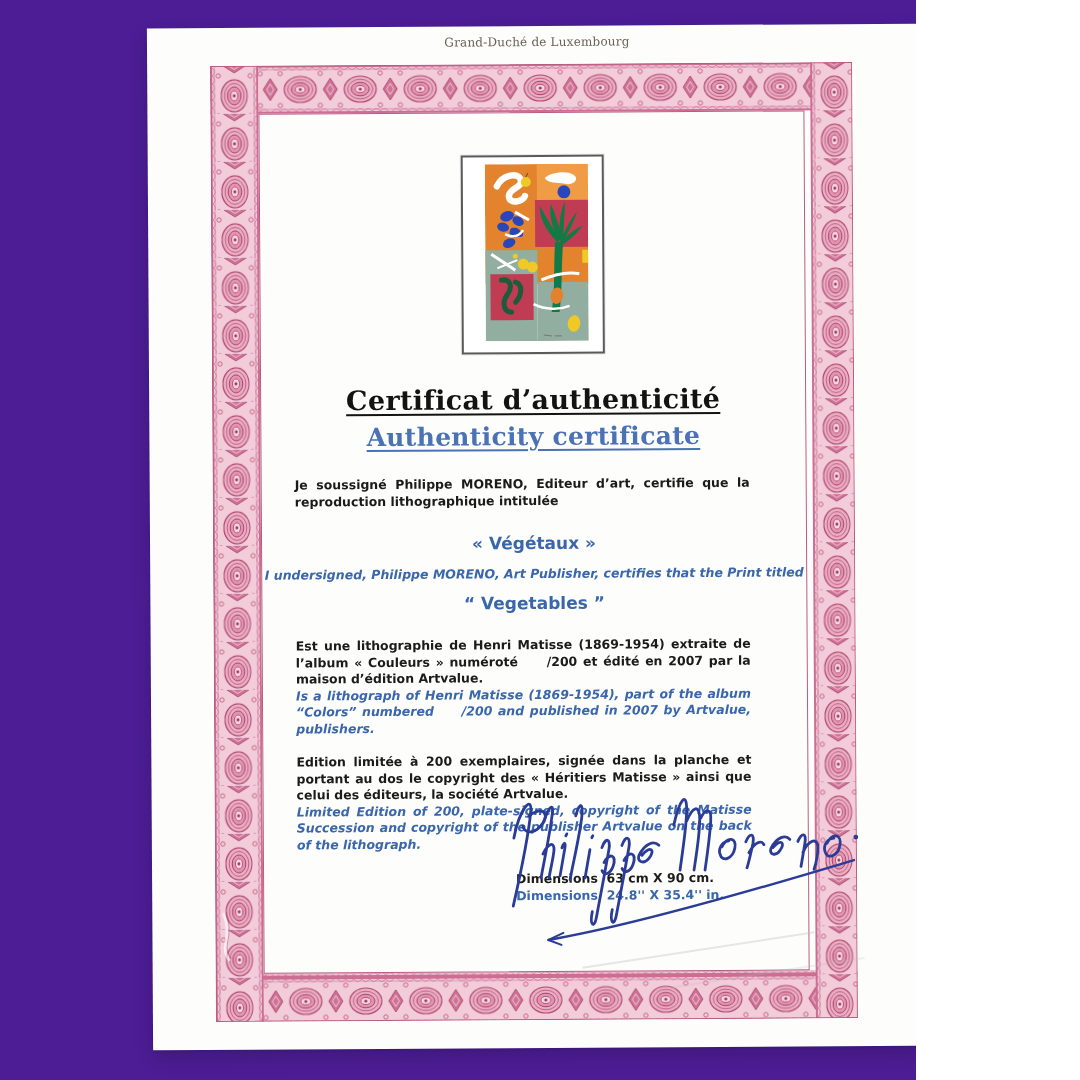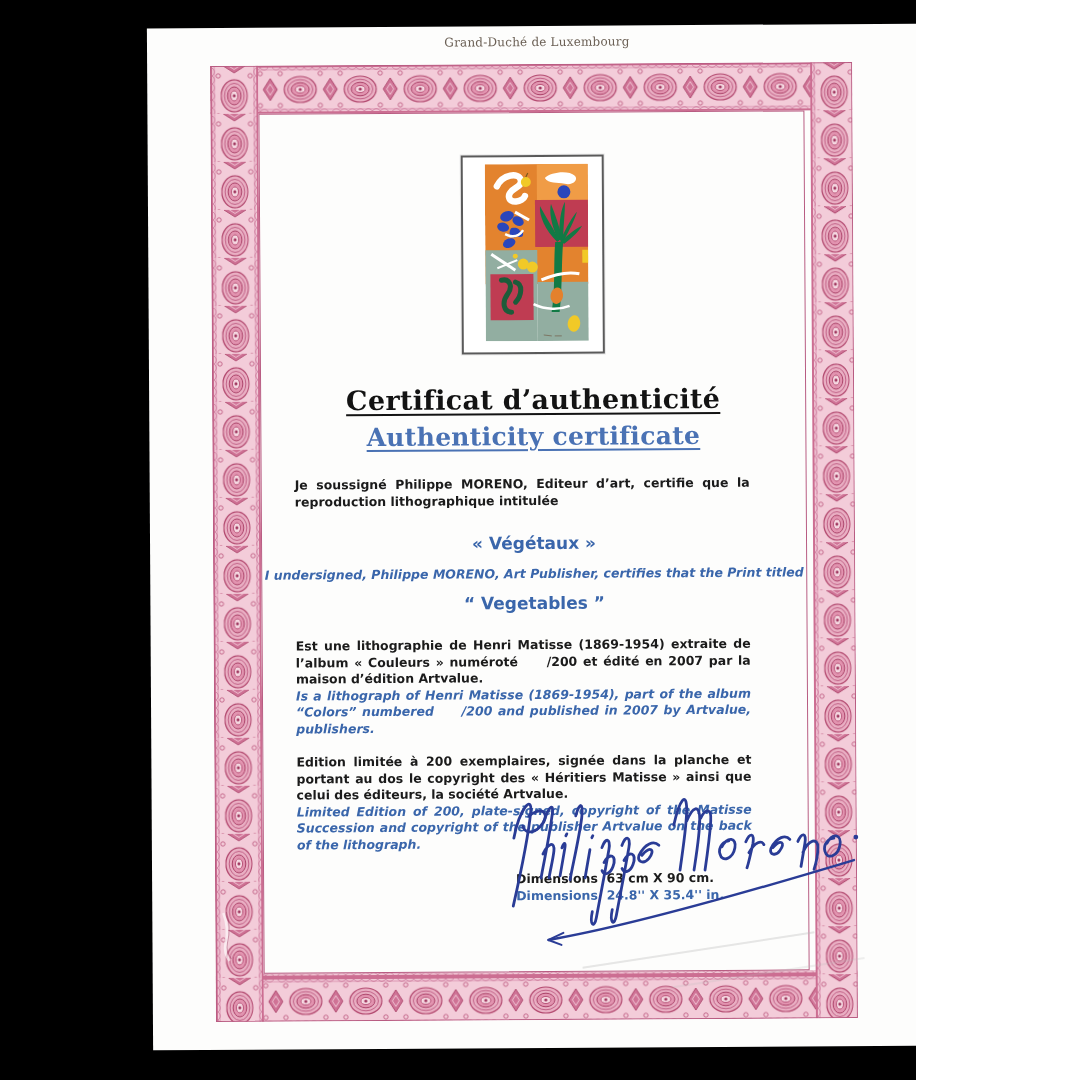--- a/index.html
+++ b/index.html
@@ -1,16 +1,16 @@
 <!DOCTYPE html>
 <html><head>
 <meta charset="utf-8">
 <style>
   html,body{margin:0;padding:0;background:#ffffff;}
-  .canvas{position:relative;width:916px;height:1080px;background:#000000;overflow:hidden;
+  .canvas{position:relative;width:916px;height:1080px;background:#4c1d95;overflow:hidden;
           font-family:"DejaVu Sans","Liberation Sans",sans-serif;}
   .paper{position:absolute;left:150px;top:26px;width:780px;height:1022px;background:#fdfdfc;
          transform:rotate(-0.35deg);transform-origin:50% 50%;
          box-shadow:0 8px 20px rgba(0,0,0,0.16),0 1px 3px rgba(0,0,0,0.10);}
   .lux-note{position:absolute;left:0;top:9px;width:100%;text-align:center;
             font-family:"DejaVu Serif","Liberation Serif",serif;font-size:12px;color:#6b6055;
             letter-spacing:.2px;}
   .frame-svg{position:absolute;left:63px;top:38px;}
   .content{position:absolute;left:111px;top:85px;width:546px;height:880px;}
   .art-frame{width:139px;height:195px;margin:44px auto 0 auto;border:2px solid #5a5a5a;

